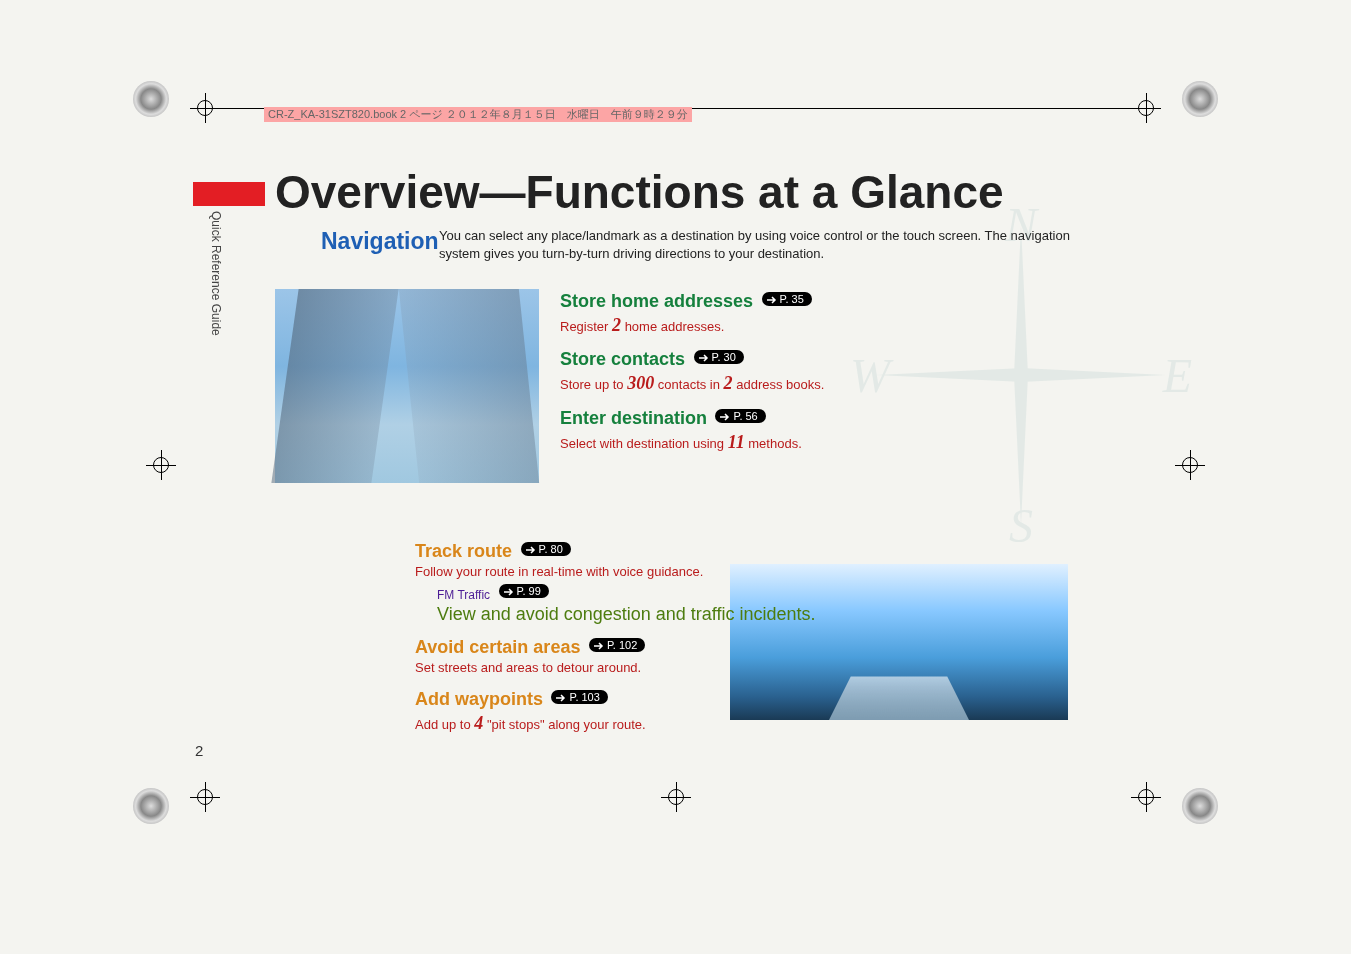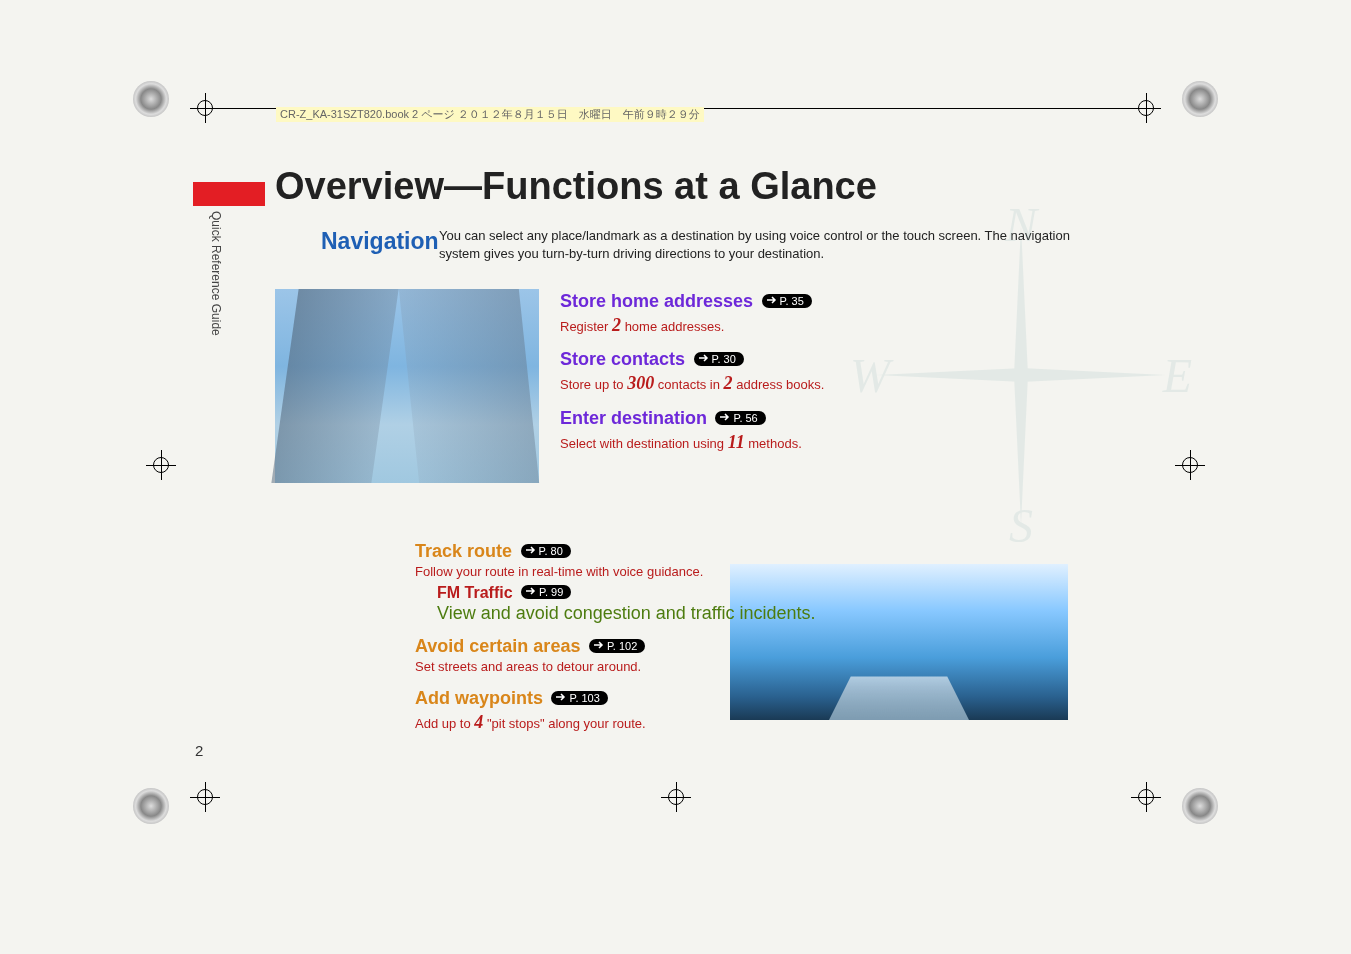--- a/index.html
+++ b/index.html
@@ -19,30 +19,30 @@
   .reg-top-l { top: 93px; left: 190px; }
   .reg-top-r { top: 93px; right: 190px; }
   .reg-bot-l { bottom: 142px; left: 190px; }
   .reg-bot-r { bottom: 142px; right: 190px; }
   .reg-mid-l { top: 450px; left: 146px; }
   .reg-mid-r { top: 450px; right: 146px; }
   .reg-mid-c { bottom: 142px; left: 50%; transform: translateX(-50%); }
   
   .hline-top { position: absolute; top: 108px; left: 220px; right: 220px; height: 1px; background: #000; }
   
-  .header-text { position: absolute; top: 107px; left: 276px; font-size: 11px; color: #666; background: #fef9c3; padding: 0 4px; }
+  .header-text { position: absolute; top: 107px; left: 264px; font-size: 11px; color: #666; background: #fca5a5; padding: 0 4px; }
   
   
   .doc { position: absolute; top: 165px; left: 195px; right: 195px; bottom: 195px; }
   
   .red-bar { position: absolute; top: 17px; left: -2px; width: 72px; height: 24px; background: #e31e24; }
   
   .side-label { position: absolute; top: 46px; left: 14px; writing-mode: vertical-rl; text-orientation: mixed; font-size: 12px; color: #444; }
   
-  h1 { position: absolute; top: 0px; left: 80px; font-size: 38px; font-weight: 700; color: #222; }
+  h1 { position: absolute; top: 0px; left: 80px; font-size: 46px; font-weight: 700; color: #222; }
   
   .nav-label { position: absolute; top: 63px; left: 82px; font-size: 23px; font-weight: 700; color: #1e5fb4; margin-left: 44px; }
   
   .intro { position: absolute; top: 62px; left: 244px; width: 640px; font-size: 13px; line-height: 1.4; color: #222; }
   
   .img1 { position: absolute; top: 124px; left: 80px; width: 264px; height: 194px; background: linear-gradient(180deg, #9cc5e8 0%, #7fb5e0 40%, #b0d0e5 70%, #a0c8e0 100%); position: absolute; }
   .img1::before { content: ""; position: absolute; left: 10px; top: 0; bottom: 0; width: 100px; background: linear-gradient(100deg, rgba(80,100,120,0.6), rgba(120,140,160,0.3)); transform: skewX(-8deg); }
   .img1::after { content: ""; position: absolute; right: 10px; top: 0; bottom: 0; width: 120px; background: linear-gradient(260deg, rgba(100,120,140,0.5), rgba(140,160,180,0.2)); transform: skewX(6deg); }
   
   .img2 { position: absolute; top: 399px; left: 535px; width: 338px; height: 156px; background: linear-gradient(180deg, #e0f0ff 0%, #88c8ff 30%, #4a9edb 60%, #2a618f 85%, #1a3a55 100%); overflow: hidden; }
@@ -56,29 +56,29 @@
   .compass .n, .compass .s, .compass .e, .compass .w { position: absolute; font-family: serif; font-size: 48px; color: #9bb; font-style: italic; }
   .compass .n { top: -8px; left: 50%; transform: translateX(-50%); }
   .compass .s { bottom: -8px; left: 50%; transform: translateX(-50%); }
   .compass .e { right: -6px; top: 50%; transform: translateY(-50%); }
   .compass .w { left: -6px; top: 50%; transform: translateY(-50%); }
   
   .features { position: absolute; top: 126px; left: 365px; width: 520px; }
   .features2 { position: absolute; top: 376px; left: 220px; width: 520px; }
   
   .feature { margin-bottom: 12px; }
-  .feature h3 { font-size: 18px; font-weight: 700; color: #6d28d9; display: inline-block; }
+  .feature h3 { font-size: 18px; font-weight: 700; color: #15803d; display: inline-block; }
   .feature h3.orange { color: #d9861a; }
   .feature .desc { font-size: 13px; color: #b91c1c; margin-top: 2px; line-height: 1.3; }
   .bignum { font-size: 18px; font-weight: 700; font-style: italic; font-family: Georgia, serif; }
   .sub-feature { margin-left: 22px; margin-top: 3px; margin-bottom: 3px; }
-  .sub-feature .sub-title { font-size: 16px; font-weight: 700; color: #b91c1c; display: inline-block; }
+  .sub-feature .sub-title { font-size: 12px; font-weight: 400; color: #4c1d95; display: inline-block; }
   .sub-feature .sub-desc { font-size: 18px; color: #4d7c0f; margin-top: 1px; }
   
-  .pill { display: inline-flex; align-items: flex-start; background: #000; color: #fff; border-radius: 10px; padding: 1px 8px 1px 4px; font-size: 11px; vertical-align: 2px; margin-left: 4px; }
+  .pill { display: inline-flex; align-items: flex-end; background: #000; color: #fff; border-radius: 10px; padding: 1px 8px 1px 4px; font-size: 11px; vertical-align: 2px; margin-left: 4px; }
   .pill svg { width: 12px; height: 10px; margin-right: 2px; }
   
   .page-num { position: absolute; bottom: 0; left: 0; font-size: 15px; color: #333; }
 </style>
 </head>
 <body>
 
 <div class="reg-corner tl"></div>
 <div class="reg-corner tr"></div>
 <div class="reg-corner bl"></div>

